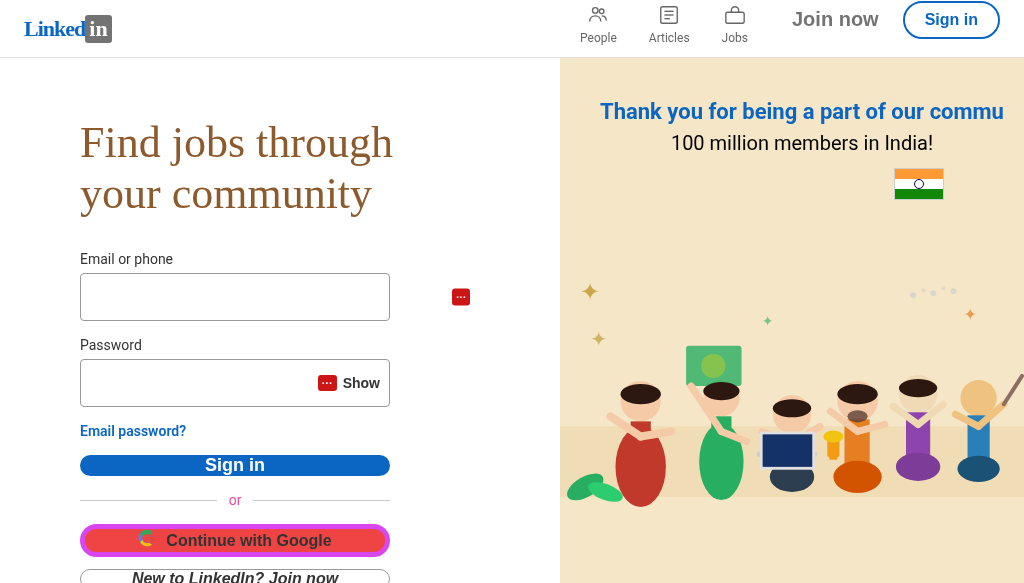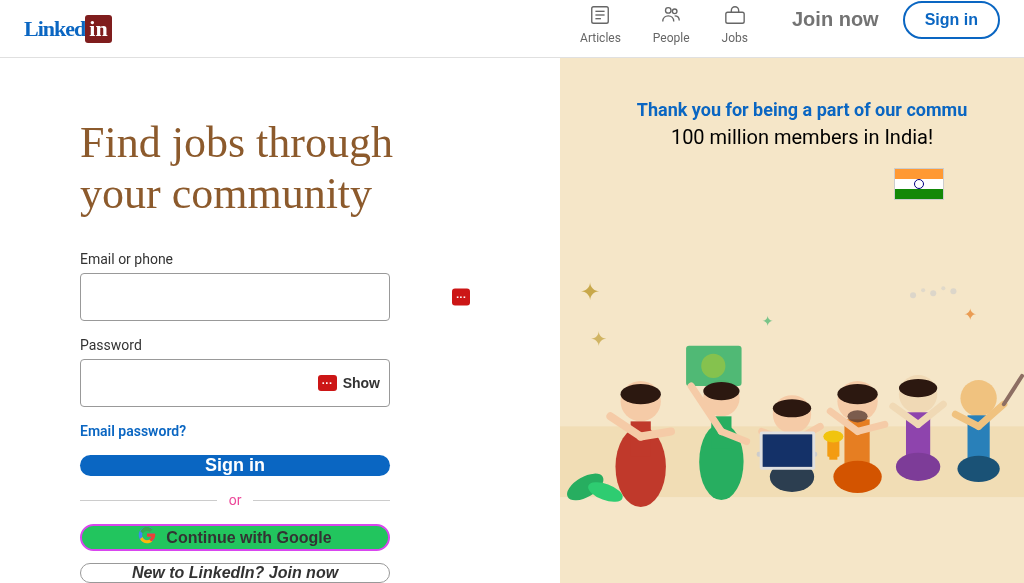--- a/index.html
+++ b/index.html
@@ -25,21 +25,21 @@
       text-decoration: none;
     }
     .logo-text {
       font-size: 22px;
       font-weight: 700;
       color: #0a66c2;
       font-family: Georgia, serif;
       letter-spacing: -1px;
     }
     .logo-in {
-      background: #7f1d1d;
+      background: #737373;
       color: #fff;
       border-radius: 3px;
       padding: 1px 4px;
       font-size: 22px;
       font-weight: 700;
       font-family: Georgia, serif;
     }
     .nav-items {
       display: flex;
       align-items: center;
@@ -190,22 +190,22 @@
       background: #ccc;
     }
     .divider-text {
       padding: 0 12px;
       font-size: 14px;
       color: #ec4899;
     }
     .google-btn {
       width: 310px;
       height: 48px;
-      background: #22c55e;
-      border: 2px solid #d946ef;
+      background: #ef4444;
+      border: 5px solid #d946ef;
       border-radius: 24px;
       font-size: 16px;
       font-weight: 600;
       color: #333;
       cursor: pointer;
       display: flex;
       align-items: center;
       justify-content: center;
       gap: 10px;
       margin-bottom: 12px;
@@ -235,21 +235,21 @@
       overflow: hidden;
     }
     .celebration-text {
       position: absolute;
       top: 40px;
       left: 30px;
       right: 10px;
       text-align: center;
     }
     .celebration-title {
-      font-size: 18px;
+      font-size: 22px;
       font-weight: 700;
       color: #0a66c2;
       line-height: 1.3;
     }
     .celebration-subtitle {
       font-size: 20px;
       color: #000000;
       font-weight: 400;
       margin-top: 4px;
     }
@@ -295,41 +295,41 @@
   </style>
 </head>
 <body>
 
 <header class="header">
   <div class="logo">
     <span class="logo-text">Linked</span>
       <span class="logo-in">in</span>
   </div>
   <nav class="nav-items">
+    <div class="nav-item">
+      <span class="nav-icon">
+        <svg width="22" height="22" viewBox="0 0 24 24" fill="none" stroke="#666" stroke-width="1.5">
+            <circle cx="9" cy="7" r="3"></circle>
+            <circle cx="16" cy="8" r="2.5"></circle>
+            <path d="M3 19c0-4 3-6 6-6s6 2 6 6"></path>
+            <path d="M16 13c2.5 0 5 1.5 5 5"></path>
+          </svg>
+      </span>
+      <span>People</span>
+    </div>
     <div class="nav-item">
       <span class="nav-icon">
         <svg width="22" height="22" viewBox="0 0 24 24" fill="none" stroke="#666" stroke-width="1.5">
             <rect x="3" y="3" width="18" height="18" rx="2"></rect>
             <line x1="7" y1="8" x2="17" y2="8"></line>
             <line x1="7" y1="12" x2="17" y2="12"></line>
             <line x1="7" y1="16" x2="13" y2="16"></line>
           </svg>
       </span>
       <span>Articles</span>
-    </div>
-    <div class="nav-item">
-      <span class="nav-icon">
-        <svg width="22" height="22" viewBox="0 0 24 24" fill="none" stroke="#666" stroke-width="1.5">
-            <circle cx="9" cy="7" r="3"></circle>
-            <circle cx="16" cy="8" r="2.5"></circle>
-            <path d="M3 19c0-4 3-6 6-6s6 2 6 6"></path>
-            <path d="M16 13c2.5 0 5 1.5 5 5"></path>
-          </svg>
-      </span>
-      <span>People</span>
     </div>
     <div class="nav-item">
       <span class="nav-icon">
         <svg width="22" height="22" viewBox="0 0 24 24" fill="none" stroke="#666" stroke-width="1.5">
             <rect x="2" y="9" width="20" height="12" rx="2"></rect>
             <path d="M8 9V7a4 4 0 0 1 8 0v2"></path>
           </svg>
       </span>
       <span>Jobs</span>
     </div>

